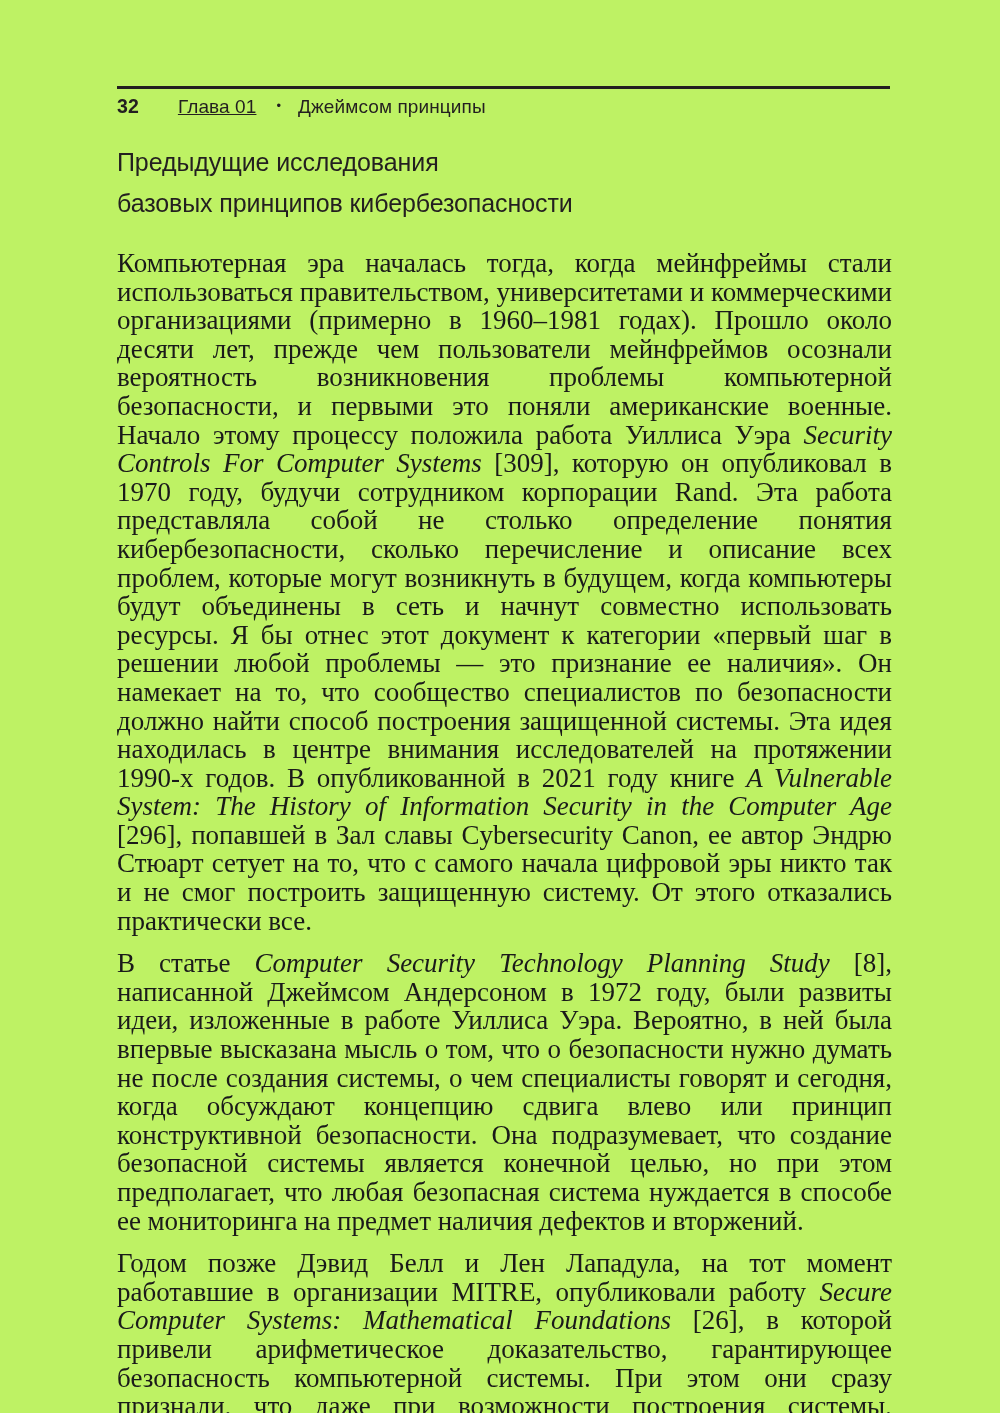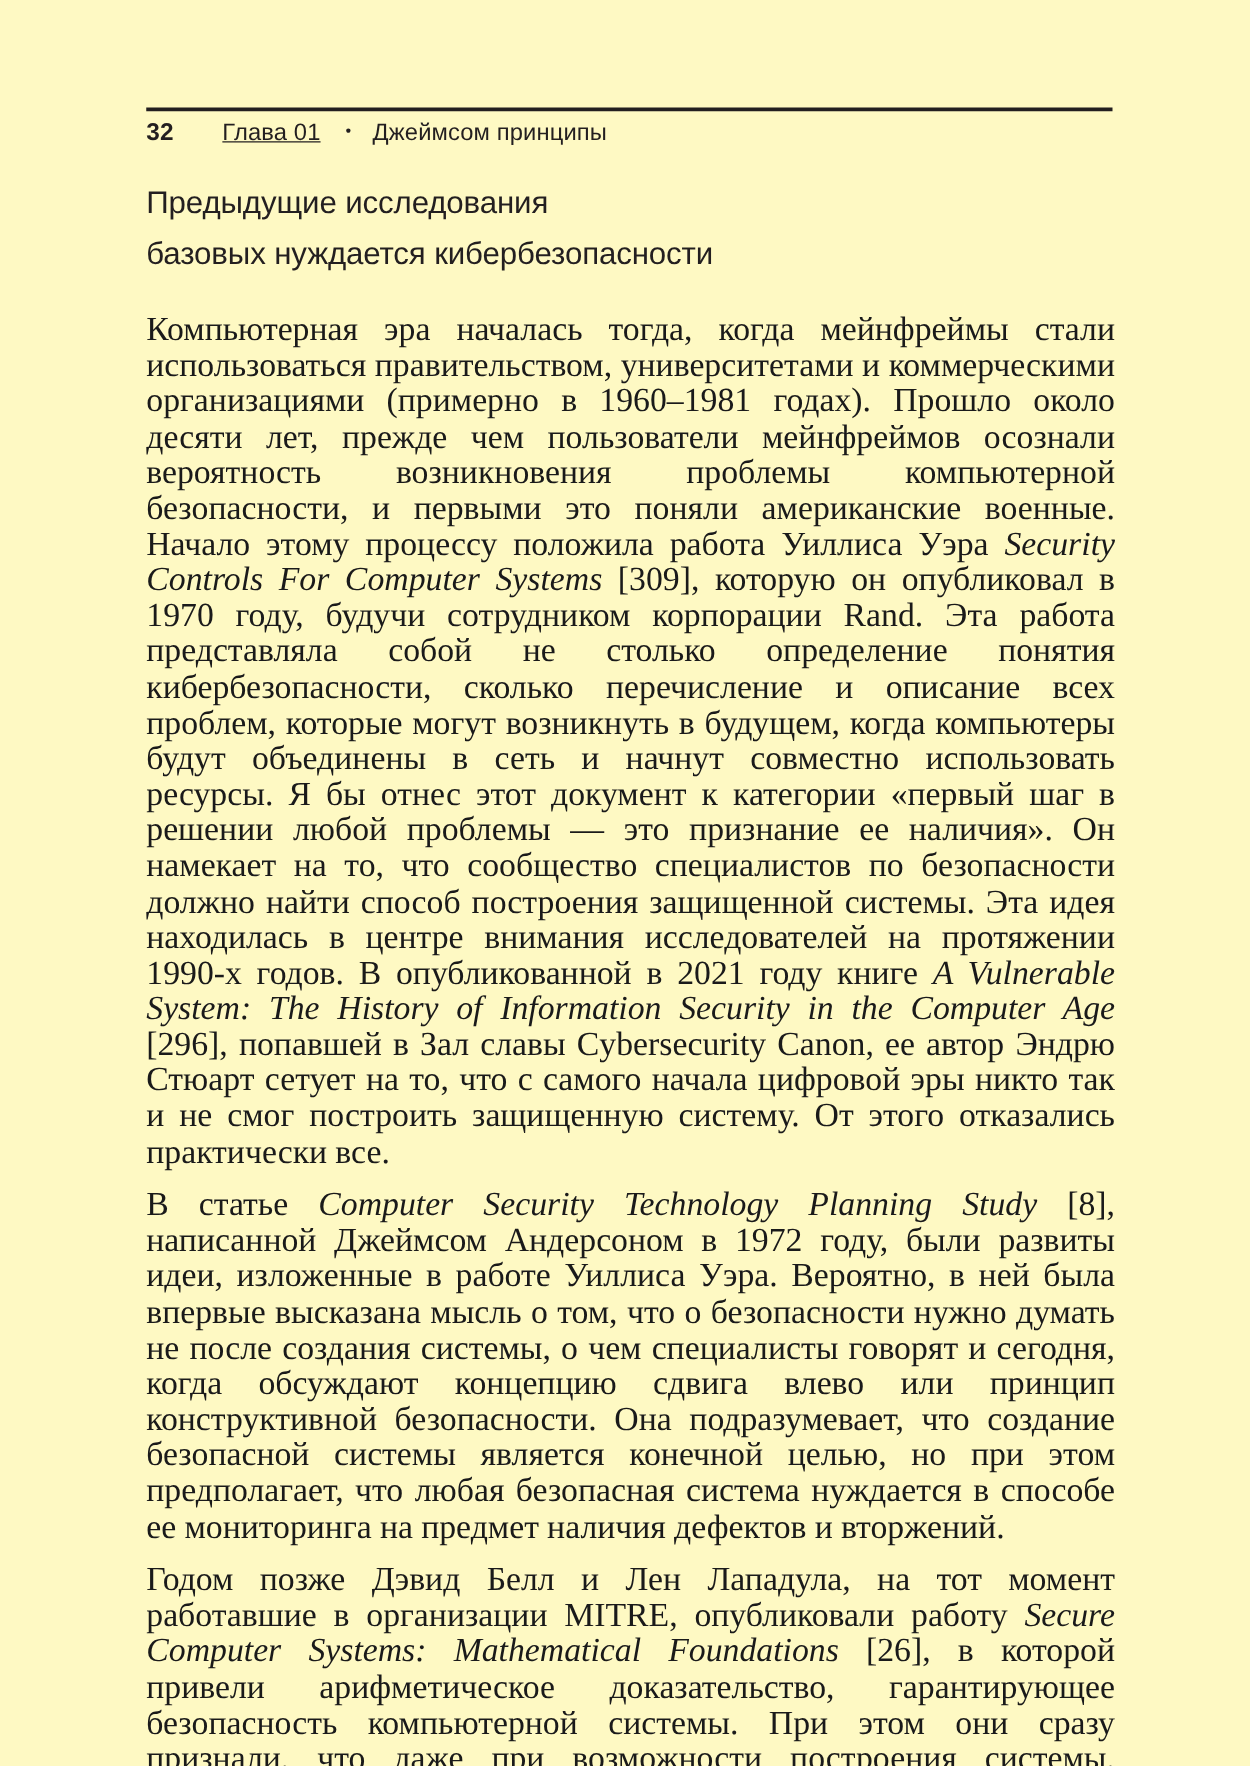--- a/index.html
+++ b/index.html
@@ -6,21 +6,21 @@
   html, body {
     margin: 0;
     padding: 0;
     background: #ffffff;
   }
 
   .page {
     position: relative;
     width: 1000px;
     height: 1413px;
-    background: #fef9c3;
+    background: #bef264;
     overflow: hidden;
     box-sizing: border-box;
   }
 
   
   .running-head {
     position: absolute;
     left: 117px;
     top: 86px;
     width: 773px;
@@ -128,21 +128,21 @@
     <div class="head-line">
       <span class="head-pageno">32</span>
       <span class="head-chapter">Глава 01</span>
       <span class="head-sep">•</span>
       <span class="head-title">Джеймсом принципы</span>
     </div>
   </div>
 
   <h1 class="section-heading">
     <span class="hl">Предыдущие исследования</span>
-    <span class="hl">базовых нуждается кибербезопасности</span>
+    <span class="hl">базовых принципов кибербезопасности</span>
   </h1>
 
   <div class="body-col">
 
     <p class="para"><span>Компьютерная эра началась тогда, когда мейнфреймы стали использоваться правительством, университетами и коммерческими организациями (примерно в 1960–1981 годах). Прошло около десяти лет, прежде чем пользователи мейнфреймов осознали вероятность возникновения проблемы компьютерной безопасности, и первыми это поняли американские военные. Начало этому процессу положила работа Уиллиса Уэра </span><em class="title-italic">Security Controls For Computer Systems</em><span> [309], которую он опубликовал в 1970 году, будучи сотрудником корпорации Rand. Эта работа представляла собой не столько определение понятия кибербезопасности, сколько перечисление и описание всех проблем, которые могут возникнуть в будущем, когда компьютеры будут объединены в сеть и начнут совместно использовать ресурсы. Я бы отнес этот документ к категории «первый шаг в решении любой проблемы — это признание ее наличия». Он намекает на то, что сообщество специалистов по безопасности должно найти способ построения защищенной системы. Эта идея находилась в центре внимания исследователей на протяжении 1990-х годов. В опубликованной в 2021 году книге </span><em class="title-italic">A Vulnerable System: The History of Information Security in the Computer Age</em><span> [296], попавшей в Зал славы Cybersecurity Canon, ее автор Эндрю Стюарт сетует на то, что с самого начала цифровой эры никто так и не смог построить защищенную систему. От этого отказались практически все.</span></p>
 
     <p class="para"><span>В статье </span><em class="title-italic">Computer Security Technology Planning Study</em><span> [8], написанной Джеймсом Андерсоном в 1972 году, были развиты идеи, изложенные в работе Уиллиса Уэра. Вероятно, в ней была впервые высказана мысль о том, что о безопасности нужно думать не после создания системы, о чем специалисты говорят и сегодня, когда обсуждают концепцию сдвига влево или принцип конструктивной безопасности. Она подразумевает, что создание безопасной системы является конечной целью, но при этом предполагает, что любая безопасная система нуждается в способе ее мониторинга на предмет наличия дефектов и вторжений.</span></p>
 
     <p class="para last-cut"><span>Годом позже Дэвид Белл и Лен Лападула, на тот момент работавшие в организации MITRE, опубликовали работу </span><em class="title-italic">Secure Computer Systems: Mathematical Foundations</em><span> [26], в которой привели арифметическое доказательство, гарантирующее безопасность компьютерной системы. При этом они сразу признали, что даже при возможности построения системы, соответствующей этому доказательству, ее создатели не могли бы гарантировать правильность</span></p>
 

